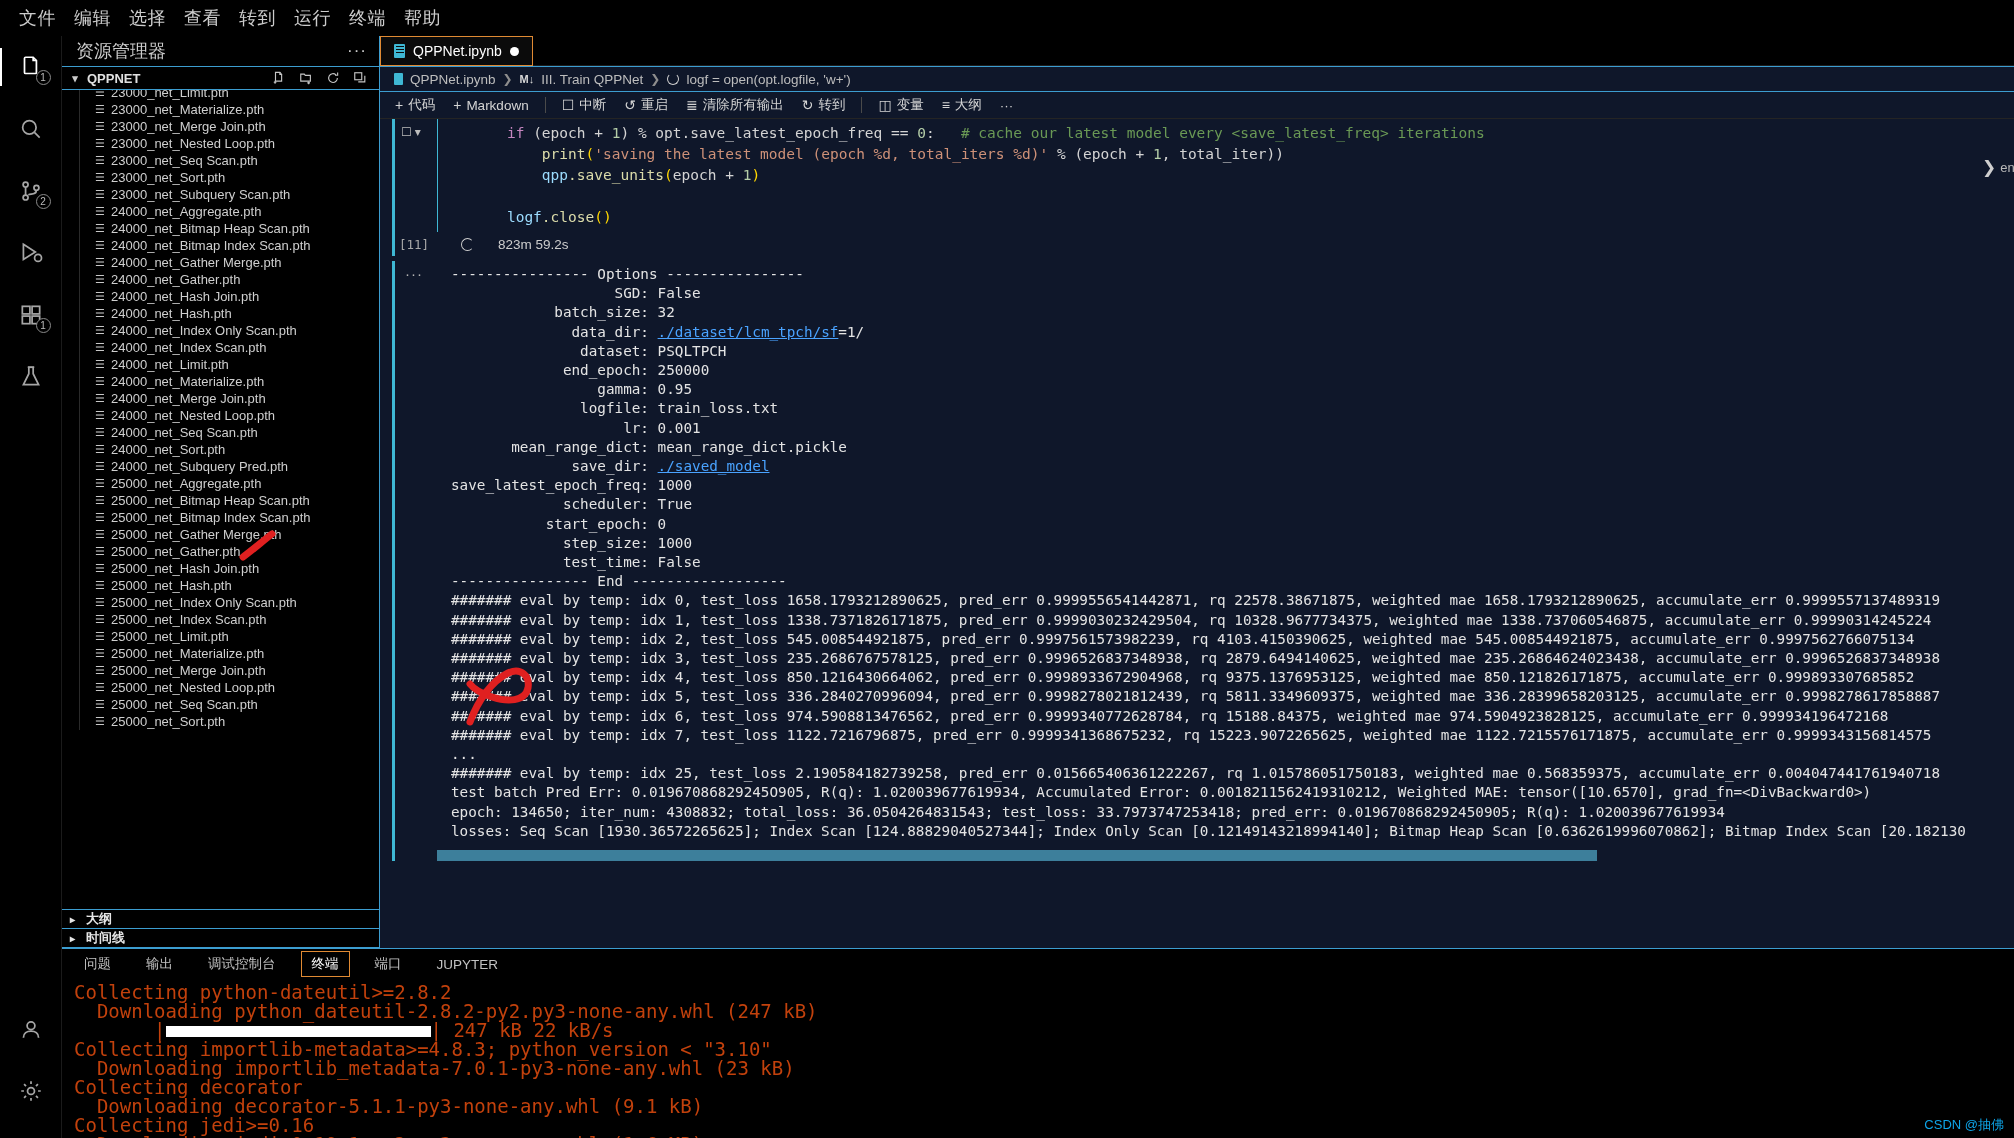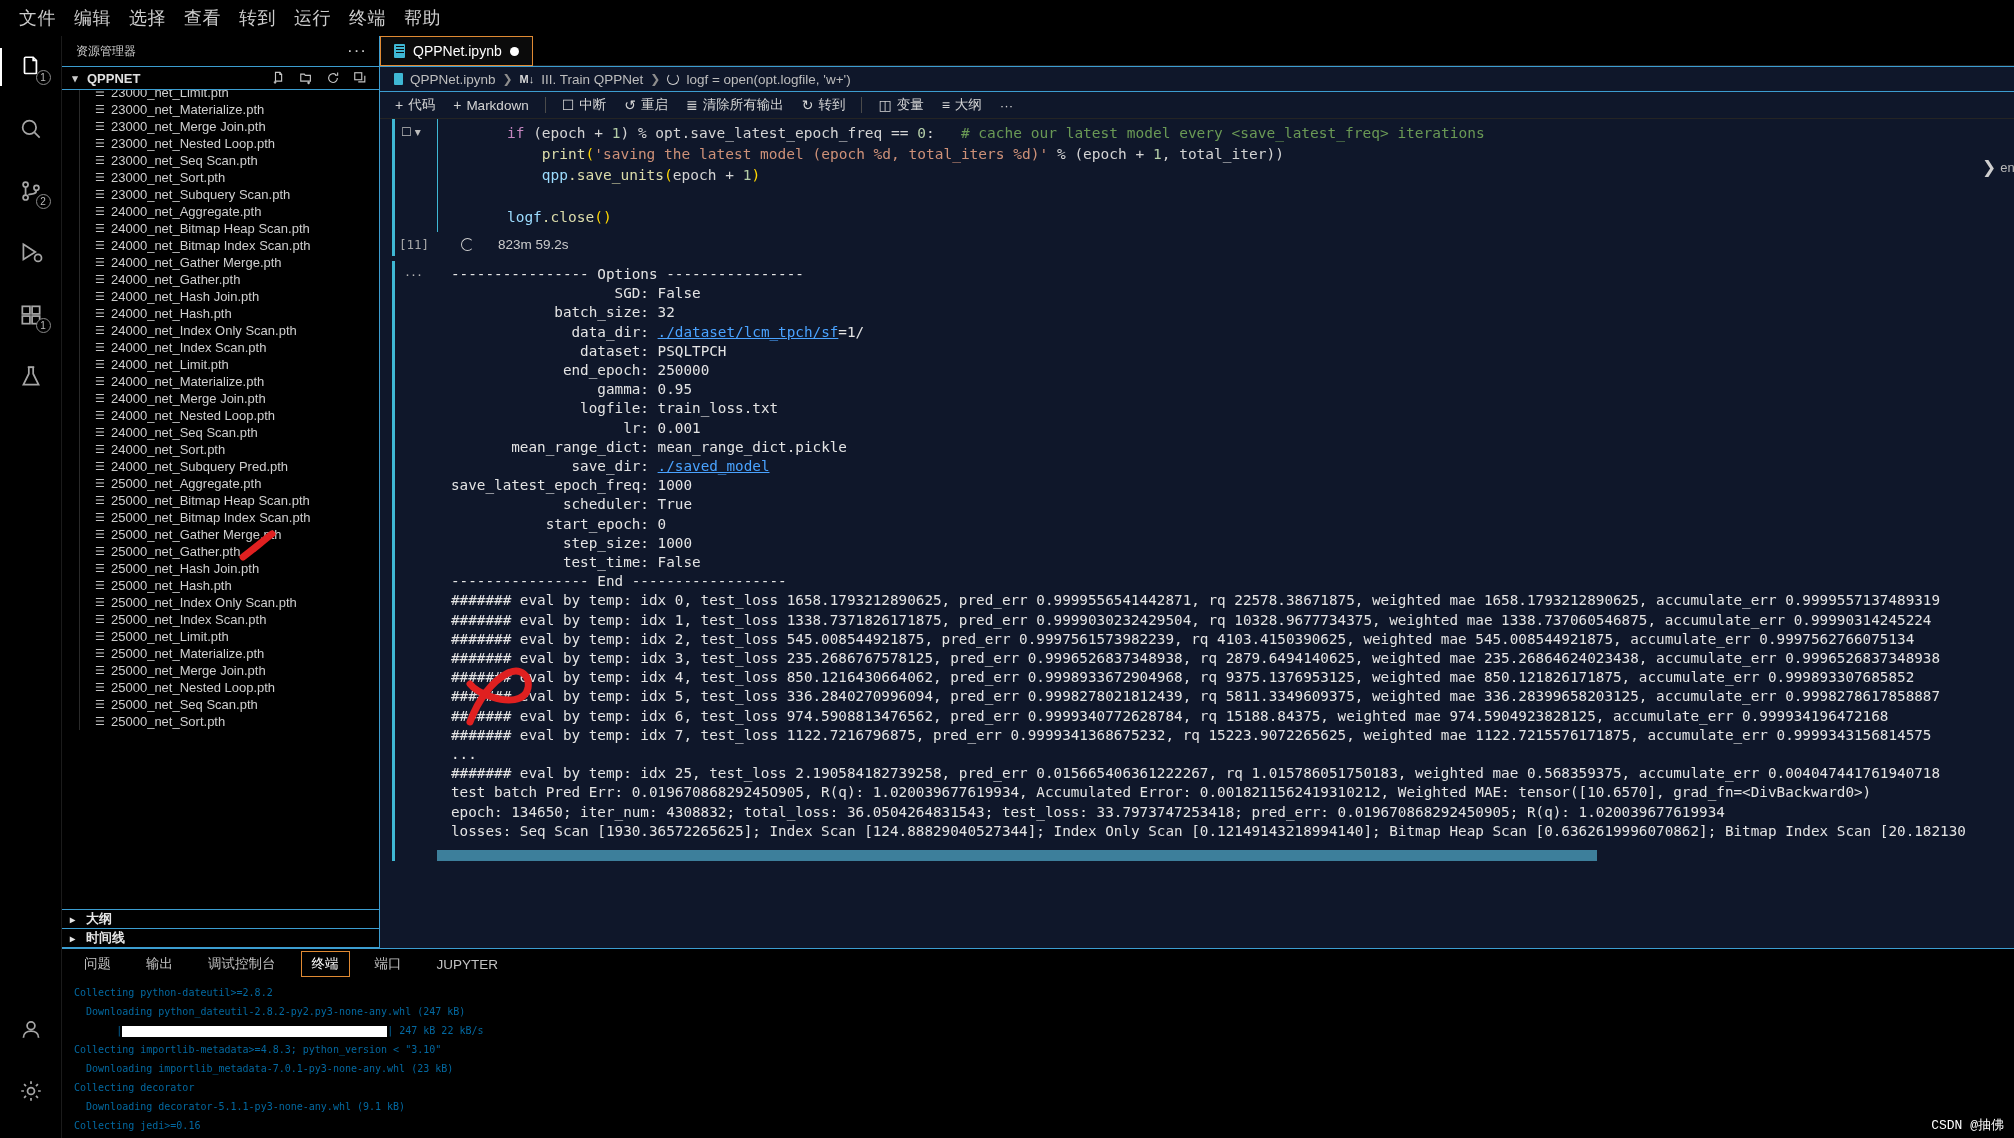--- a/index.html
+++ b/index.html
@@ -52,21 +52,21 @@
   
   #sidebar {
     position: absolute; left: 62px; top: 36px; width: 318px; height: 912px;
     background: #000000; border-right: 1px solid #3c9dd0;
     display: flex; flex-direction: column; overflow: hidden;
   }
   #sidebar-title {
     height: 30px; display: flex; align-items: center;
     justify-content: space-between; padding: 0 12px 0 14px;
   }
-  #sidebar-title .t { color: #cccccc; font-size: 12px; }
+  #sidebar-title .t { color: #cccccc; font-size: 18px; }
   #sidebar-title .dots { color: #cccccc; font-size: 17px; letter-spacing: 1px; }
 
   .sect-header {
     height: 24px; display: flex; align-items: center; gap: 5px;
     padding-left: 6px; color: #e0e0e0; font-size: 13px; font-weight: bold;
     border-top: 1px solid #3c9dd0; border-bottom: 1px solid #3c9dd0;
     background: #000;
   }
   .sect-header .chev { font-size: 11px; width: 14px; text-align: center; color:#ccc; }
   .sect-header .hdr-actions {
@@ -223,35 +223,35 @@
   #panel-tabs {
     height: 30px; display: flex; align-items: center; gap: 7px; padding-left: 12px;
   }
   .ptab {
     font-size: 13.5px; color: #c2c2c2; padding: 3px 10px; cursor: pointer;
     margin-right: 8px;
   }
   .ptab.active { color: #ffffff; border: 1px solid #e08a33; }
   #terminal {
     flex: 1; padding: 4px 16px 0 12px; font-family: "DejaVu Sans Mono", monospace;
-    font-size: 10px; line-height: 19px; color: #0369a1; white-space: pre;
+    font-size: 19px; line-height: 19px; color: #c2410c; white-space: pre;
     overflow: hidden;
   }
   .progbar {
     display: inline-block; height: 11px; background: #ffffff; vertical-align: middle;
   }
 
   
   #annotations { position: absolute; left: 0; top: 0; width: 2014px; height: 1138px;
     pointer-events: none; }
 
   
   #watermark {
-    position: absolute; right: 10px; bottom: 4px; color: #ffffff;
-    font-size: 13px; font-family: Liberation Mono, monospace;
+    position: absolute; right: 10px; bottom: 4px; color: #0ea5e9;
+    font-size: 13px; font-family: Liberation Sans, sans-serif;
   }
 </style>
 </head>
 <body>
 
 <div id="menubar">
     <div class="menu-item">文件</div>
     <div class="menu-item">编辑</div>
     <div class="menu-item">选择</div>
     <div class="menu-item">查看</div>

